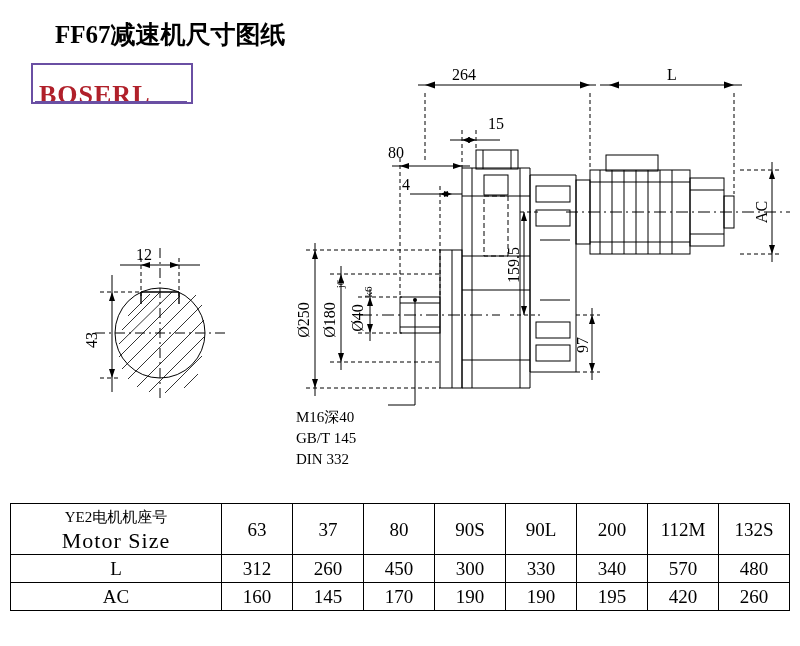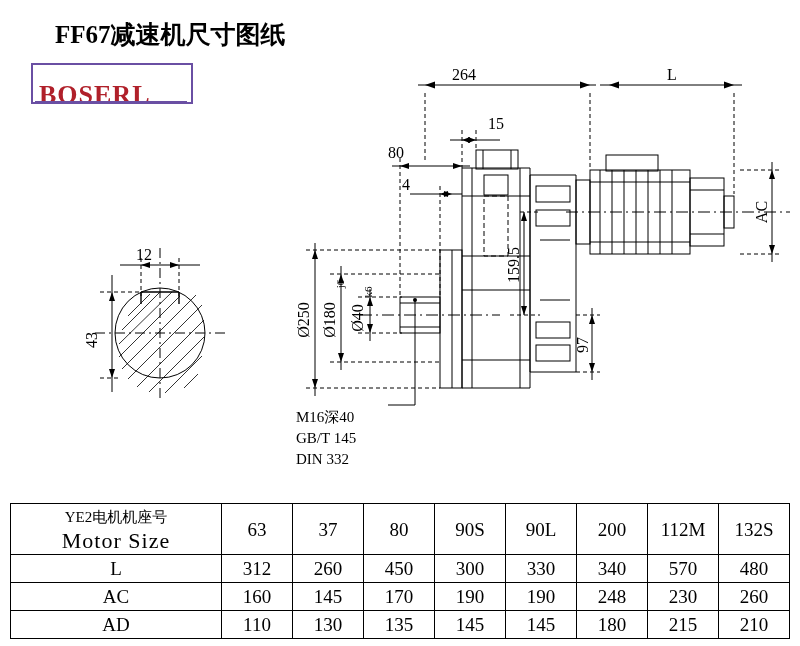--- a/index.html
+++ b/index.html
@@ -326,31 +326,20 @@
         <td>570</td>
         <td>480</td>
       </tr>
       <tr>
         <td class="label-col">AC</td>
         <td>160</td>
         <td>145</td>
         <td>170</td>
         <td>190</td>
         <td>190</td>
-        <td>248</td>
-        <td>230</td>
+        <td>195</td>
+        <td>420</td>
         <td>260</td>
-      </tr>
-      <tr>
-        <td class="label-col">AD</td>
-        <td>110</td>
-        <td>130</td>
-        <td>135</td>
-        <td>145</td>
-        <td>145</td>
-        <td>180</td>
-        <td>215</td>
-        <td>210</td>
       </tr>
     </tbody>
   </table>
 
 </div>
 
 </body></html>

